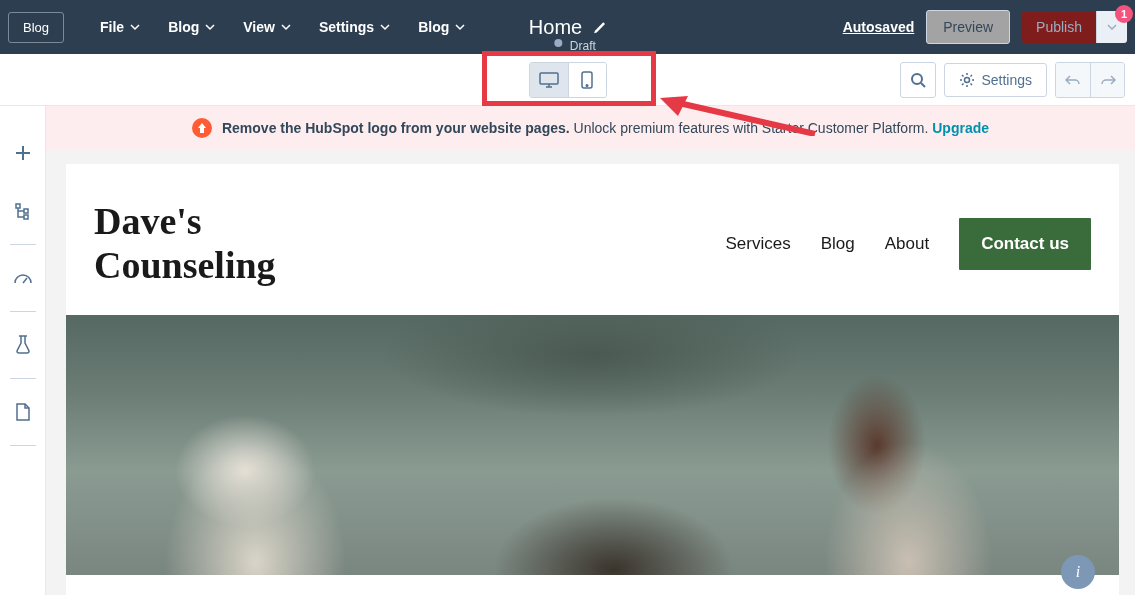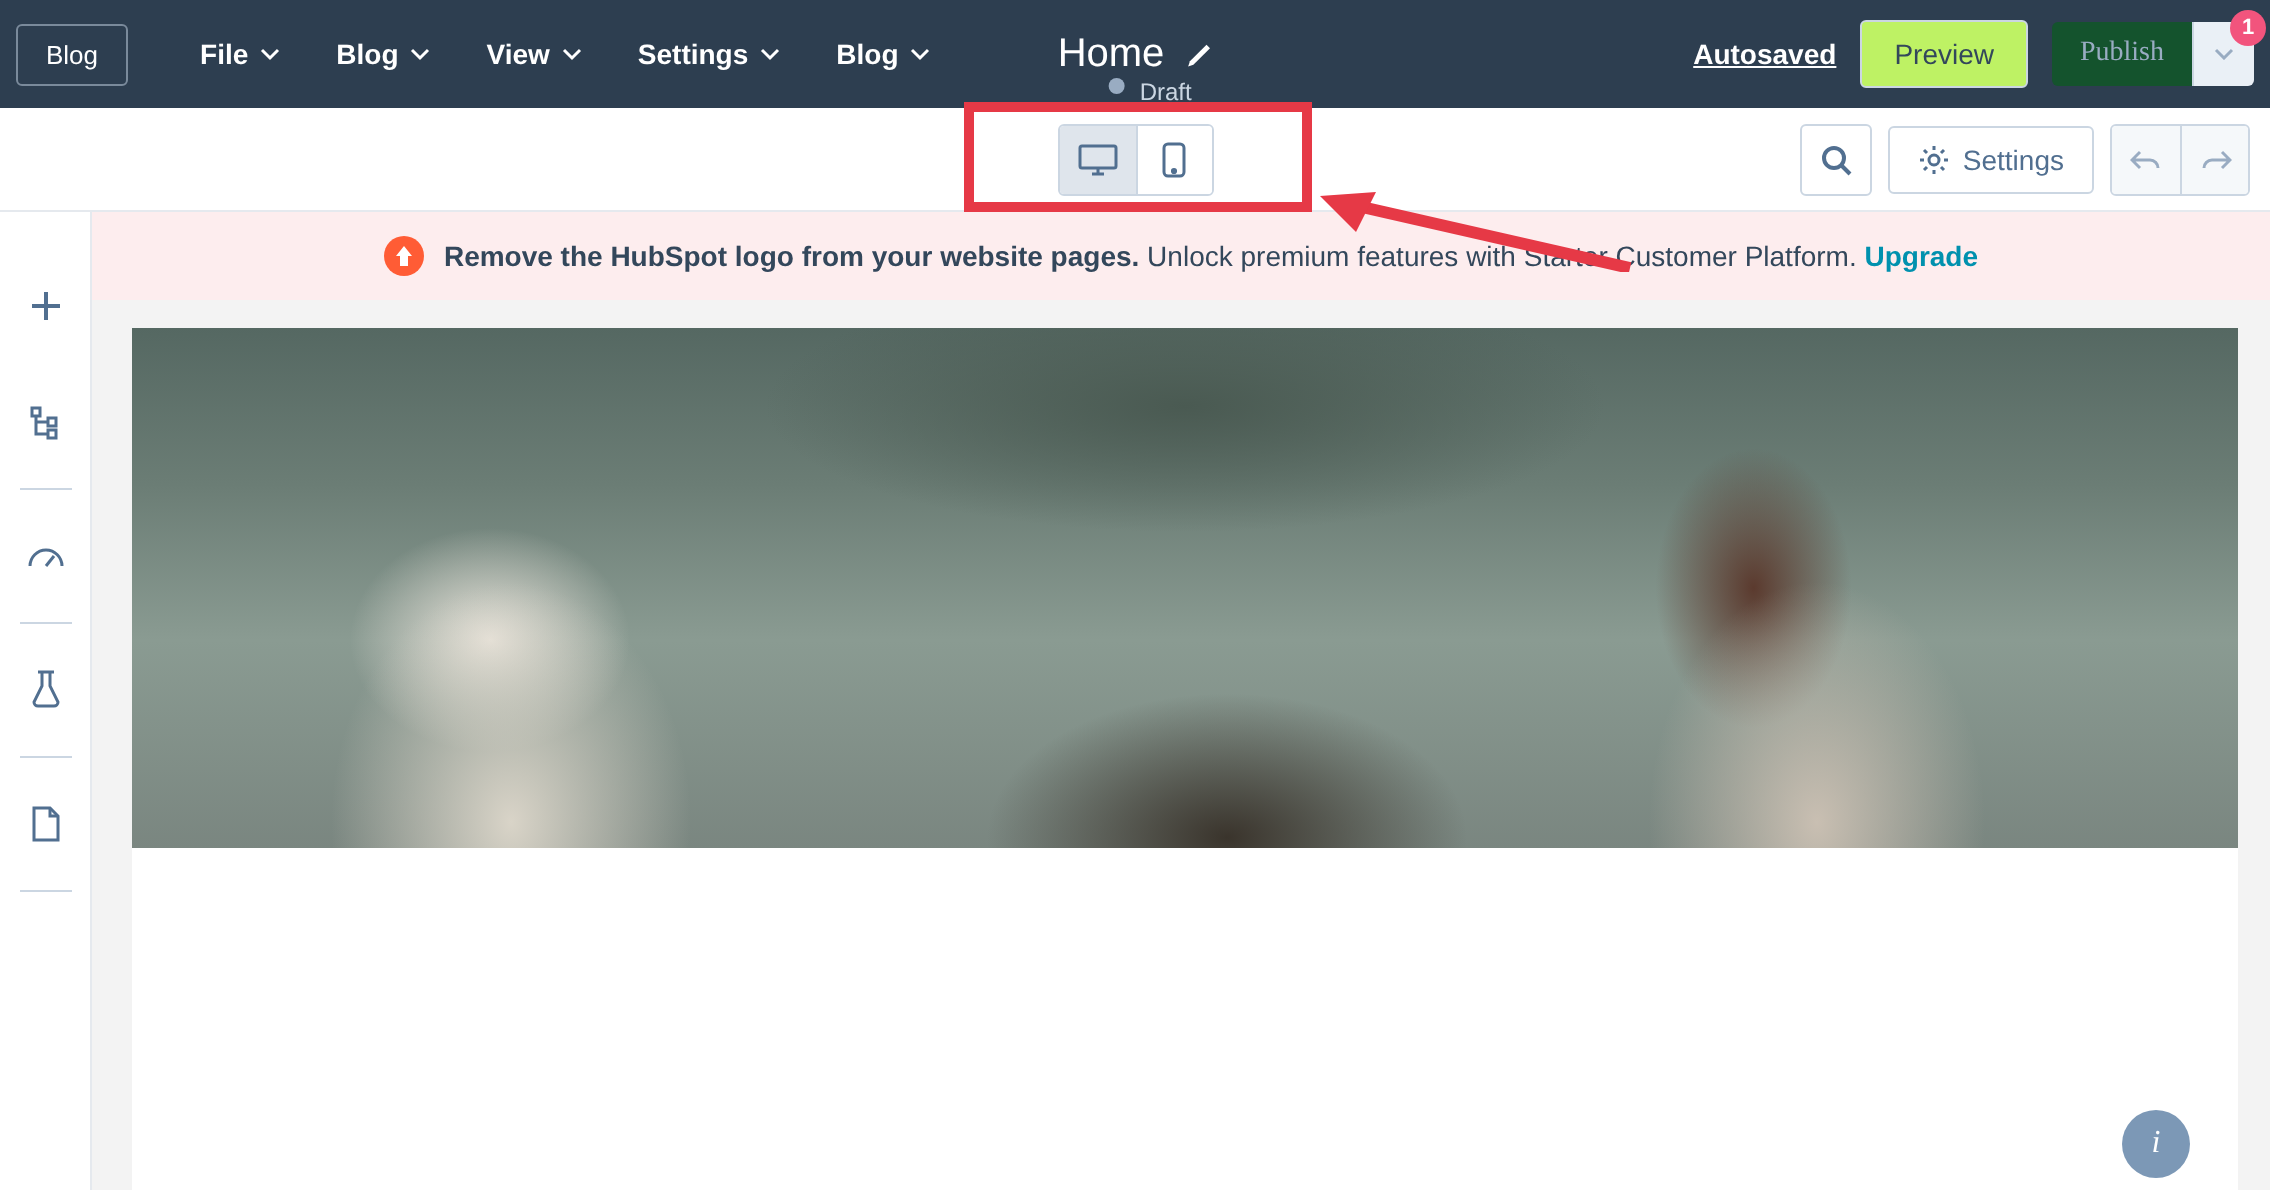--- a/index.html
+++ b/index.html
@@ -45,37 +45,36 @@
     }
     .title-row { display: flex; align-items: center; gap: 10px; }
     .page-title { font-size: 20px; font-weight: 400; }
     .pencil-icon { width: 14px; height: 14px; }
     .draft-row { display: flex; align-items: flex-start; gap: 8px; font-size: 12px; color: #cbd6e2; margin-left: 25px; }
     .draft-dot { width: 8px; height: 8px; border-radius: 50%; background: #99acc2; }
     .right-actions { margin-left: auto; display: flex; align-items: center; gap: 12px; }
     .autosaved { text-decoration: underline; font-size: 14px; font-weight: 600; cursor: pointer; }
     .preview-btn {
       border: 1px solid #cbd6e2;
-      background: #bef264;
+      background: #a3a3a3;
       color: #33475b;
       padding: 8px 16px;
       font-size: 14px;
       border-radius: 3px;
       cursor: pointer;
     }
     .publish-group { display: flex; position: relative; }
     .publish-btn {
       border: none;
-      background: #14532d;
+      background: #7f1d1d;
       color: #99acc2;
       padding: 8px 14px;
       font-size: 14px;
       border-radius: 3px 0 0 3px;
       cursor: pointer;
-      font-family: Liberation Serif, serif;
     }
     .publish-chevron {
       border: none;
       border-left: 1px solid #cbd6e2;
       background: #eaf0f6;
       color: #99acc2;
       padding: 8px 10px;
       border-radius: 0 3px 3px 0;
       cursor: pointer;
       display: flex;
@@ -468,18 +467,30 @@
         <svg width="12" height="12" viewBox="0 0 12 12" fill="white">
             <path d="M6 1l4 5H8v5H4V6H2l4-5z"></path>
           </svg>
       </span>
       <span>
         <span class="banner-bold">Remove the HubSpot logo from your website pages.</span><span> Unlock premium features with Starter Customer Platform. </span><span class="banner-link">Upgrade</span>
       </span>
     </div>
 
     <div class="page-preview">
+      <div class="site-header">
+        <div class="site-logo">
+          <div>Dave's</div>
+          <div>Counseling</div>
+        </div>
+        <div class="site-nav">
+          <span class="nav-link">Services</span>
+          <span class="nav-link">Blog</span>
+          <span class="nav-link">About</span>
+          <button class="cta-btn">Contact us</button>
+        </div>
+      </div>
       <div class="hero-image"></div>
     </div>
 
     <div class="info-bubble">i</div>
   </div>
 </div>
 
 </body></html>

